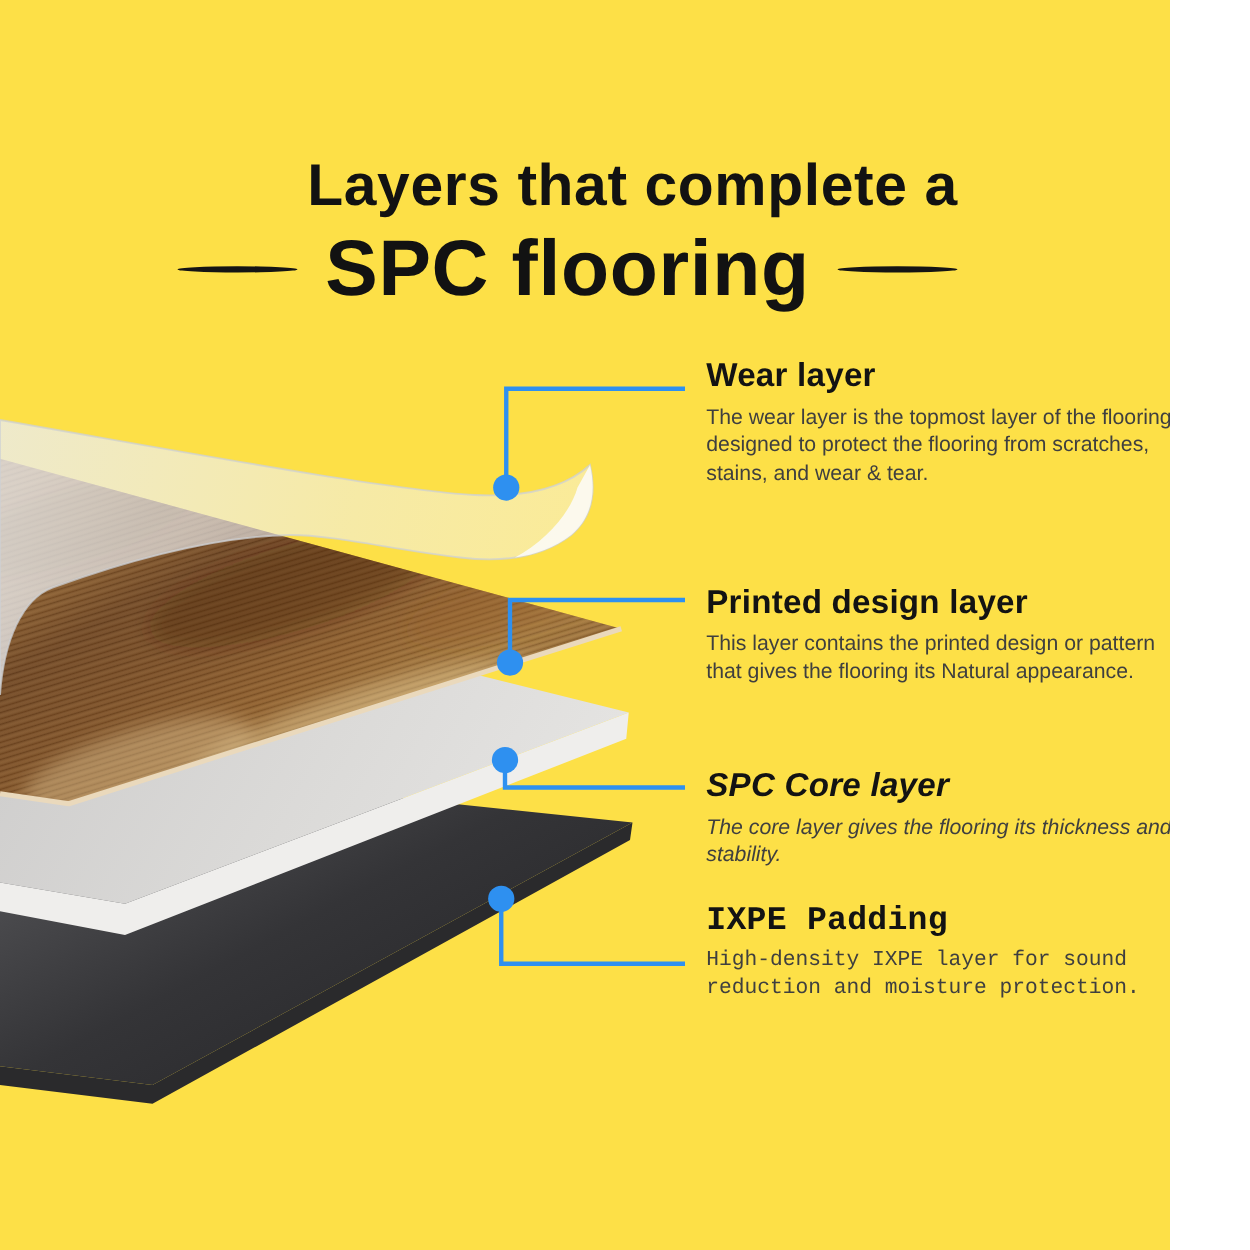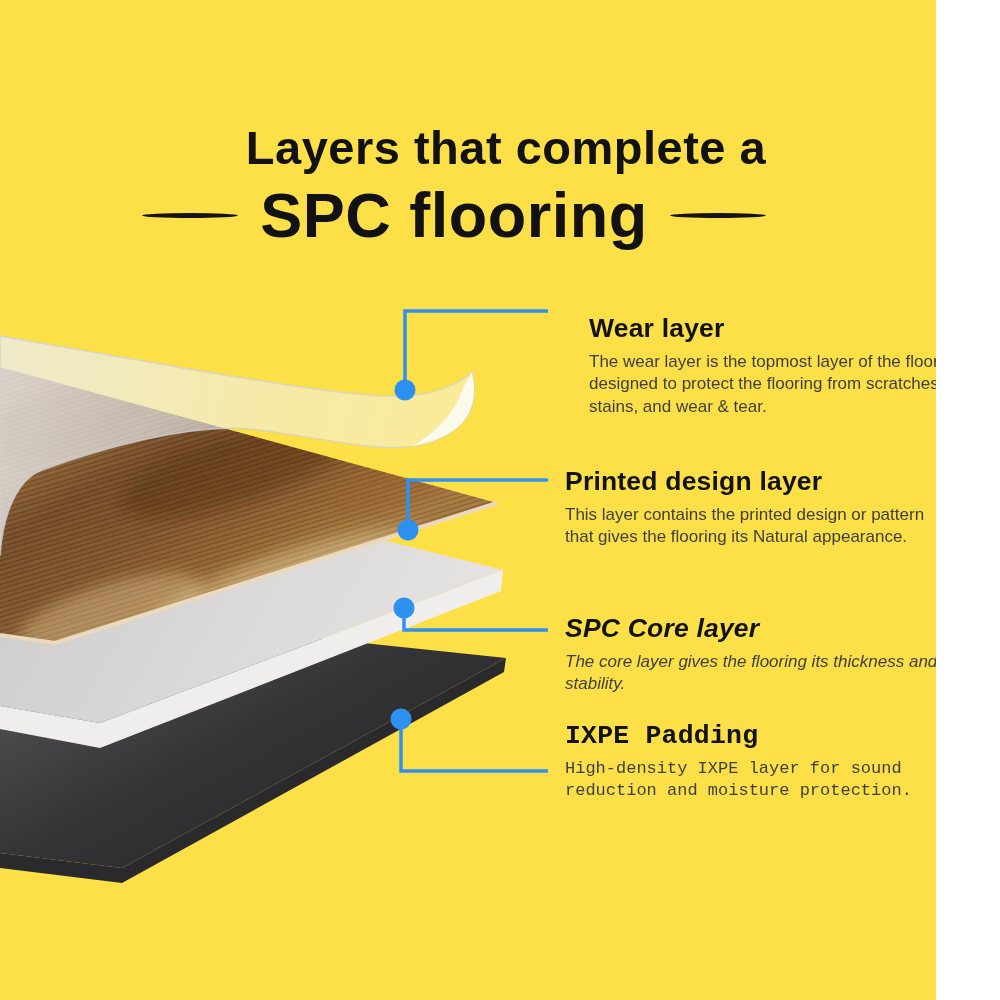--- a/index.html
+++ b/index.html
@@ -20,21 +20,21 @@
   .title-line2{font-size:63px;font-weight:700;color:#121212;letter-spacing:.5px;line-height:1.1;}
   .dash{width:96px;height:5px;background:#141414;border-radius:50%;}
   .dash.left{margin-right:22px;}
   .dash.right{margin-left:22px;}
   
   .diagram{position:absolute;left:0;top:0;width:1000px;height:1000px;display:block;}
   
   .label{position:absolute;left:565px;width:378px;}
   .label h3{margin:0 0 7px 0;font-size:26.5px;font-weight:700;color:#131313;letter-spacing:.2px;}
   .label p{margin:0;font-size:17px;line-height:1.32;color:#3f3f3f;}
-  .label-wear{top:313px;margin-left:24px;}
+  .label-wear{top:285px;}
   .label-printed{top:466px;}
   .label-spc{top:613px;font-style:italic;}
   .label-ixpe{top:721px;font-family:Liberation Mono, monospace;}
 </style>
 </head>
 <body>
 
 <div class="page">
 
   <header class="title">

